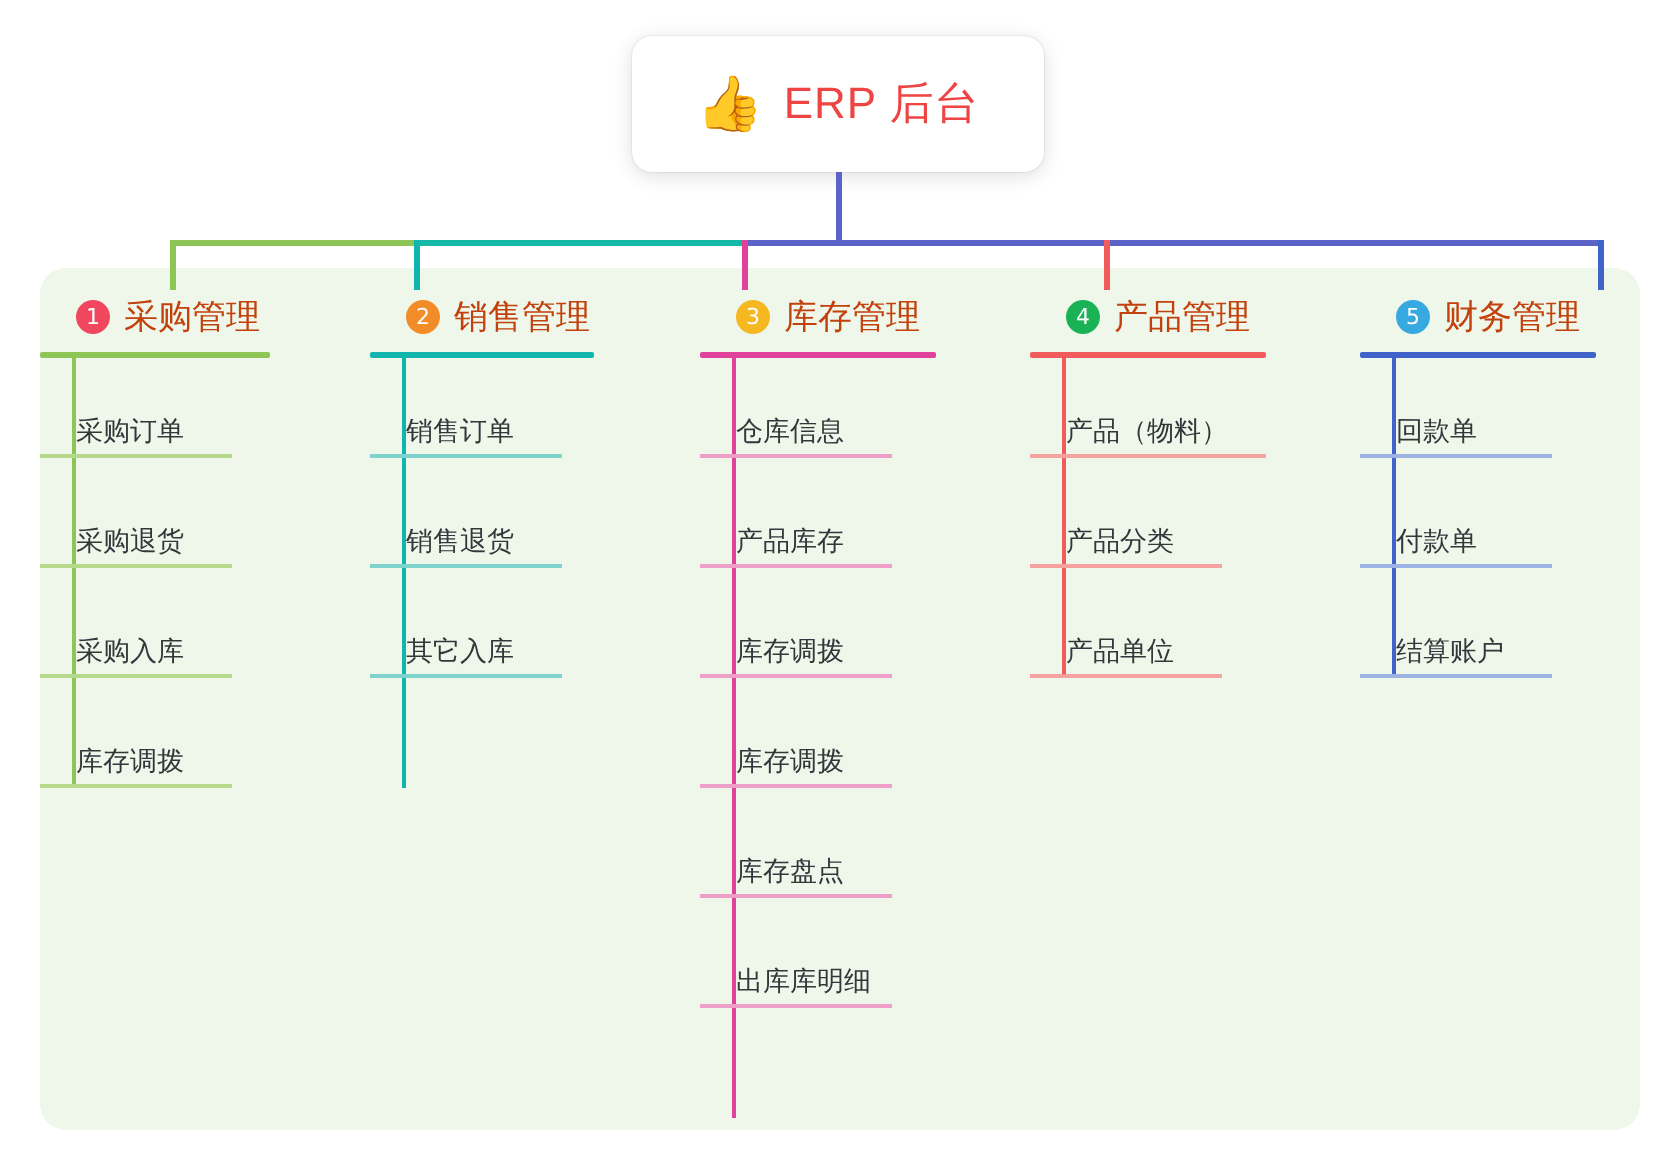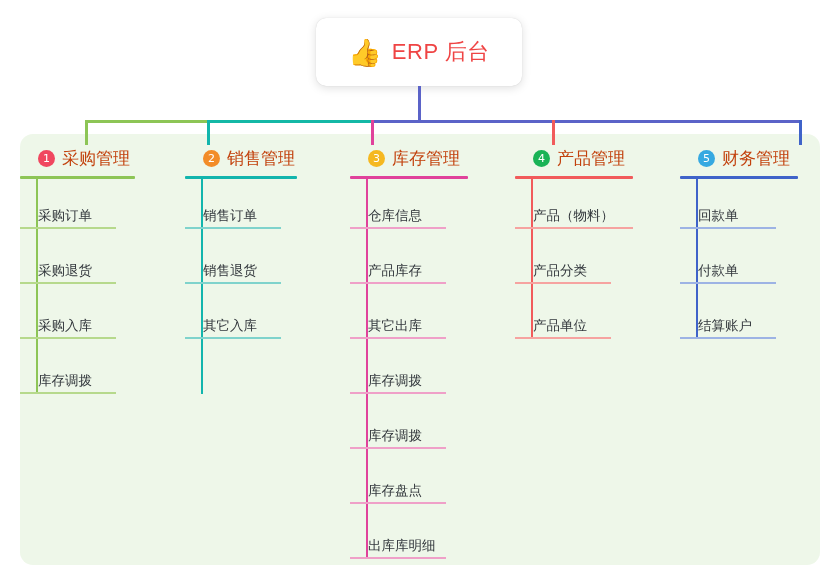--- a/index.html
+++ b/index.html
@@ -228,24 +228,20 @@
           <div class="trunk" style="background: rgb(224, 66, 155); height: 380px;"></div>
           <div class="item">
             <span class="item-label">仓库信息</span>
             <div class="item-rule" style="background: rgb(239, 160, 200);"></div>
           </div>
           <div class="item">
             <span class="item-label">产品库存</span>
             <div class="item-rule" style="background: rgb(239, 160, 200);"></div>
           </div>
           <div class="item">
-            <span class="item-label">其它出库</span>
-            <div class="item-rule" style="background: rgb(239, 160, 200);"></div>
-          </div>
-          <div class="item">
             <span class="item-label">库存调拨</span>
             <div class="item-rule" style="background: rgb(239, 160, 200);"></div>
           </div>
           <div class="item">
             <span class="item-label">库存调拨</span>
             <div class="item-rule" style="background: rgb(239, 160, 200);"></div>
           </div>
           <div class="item">
             <span class="item-label">库存盘点</span>
             <div class="item-rule" style="background: rgb(239, 160, 200);"></div>

